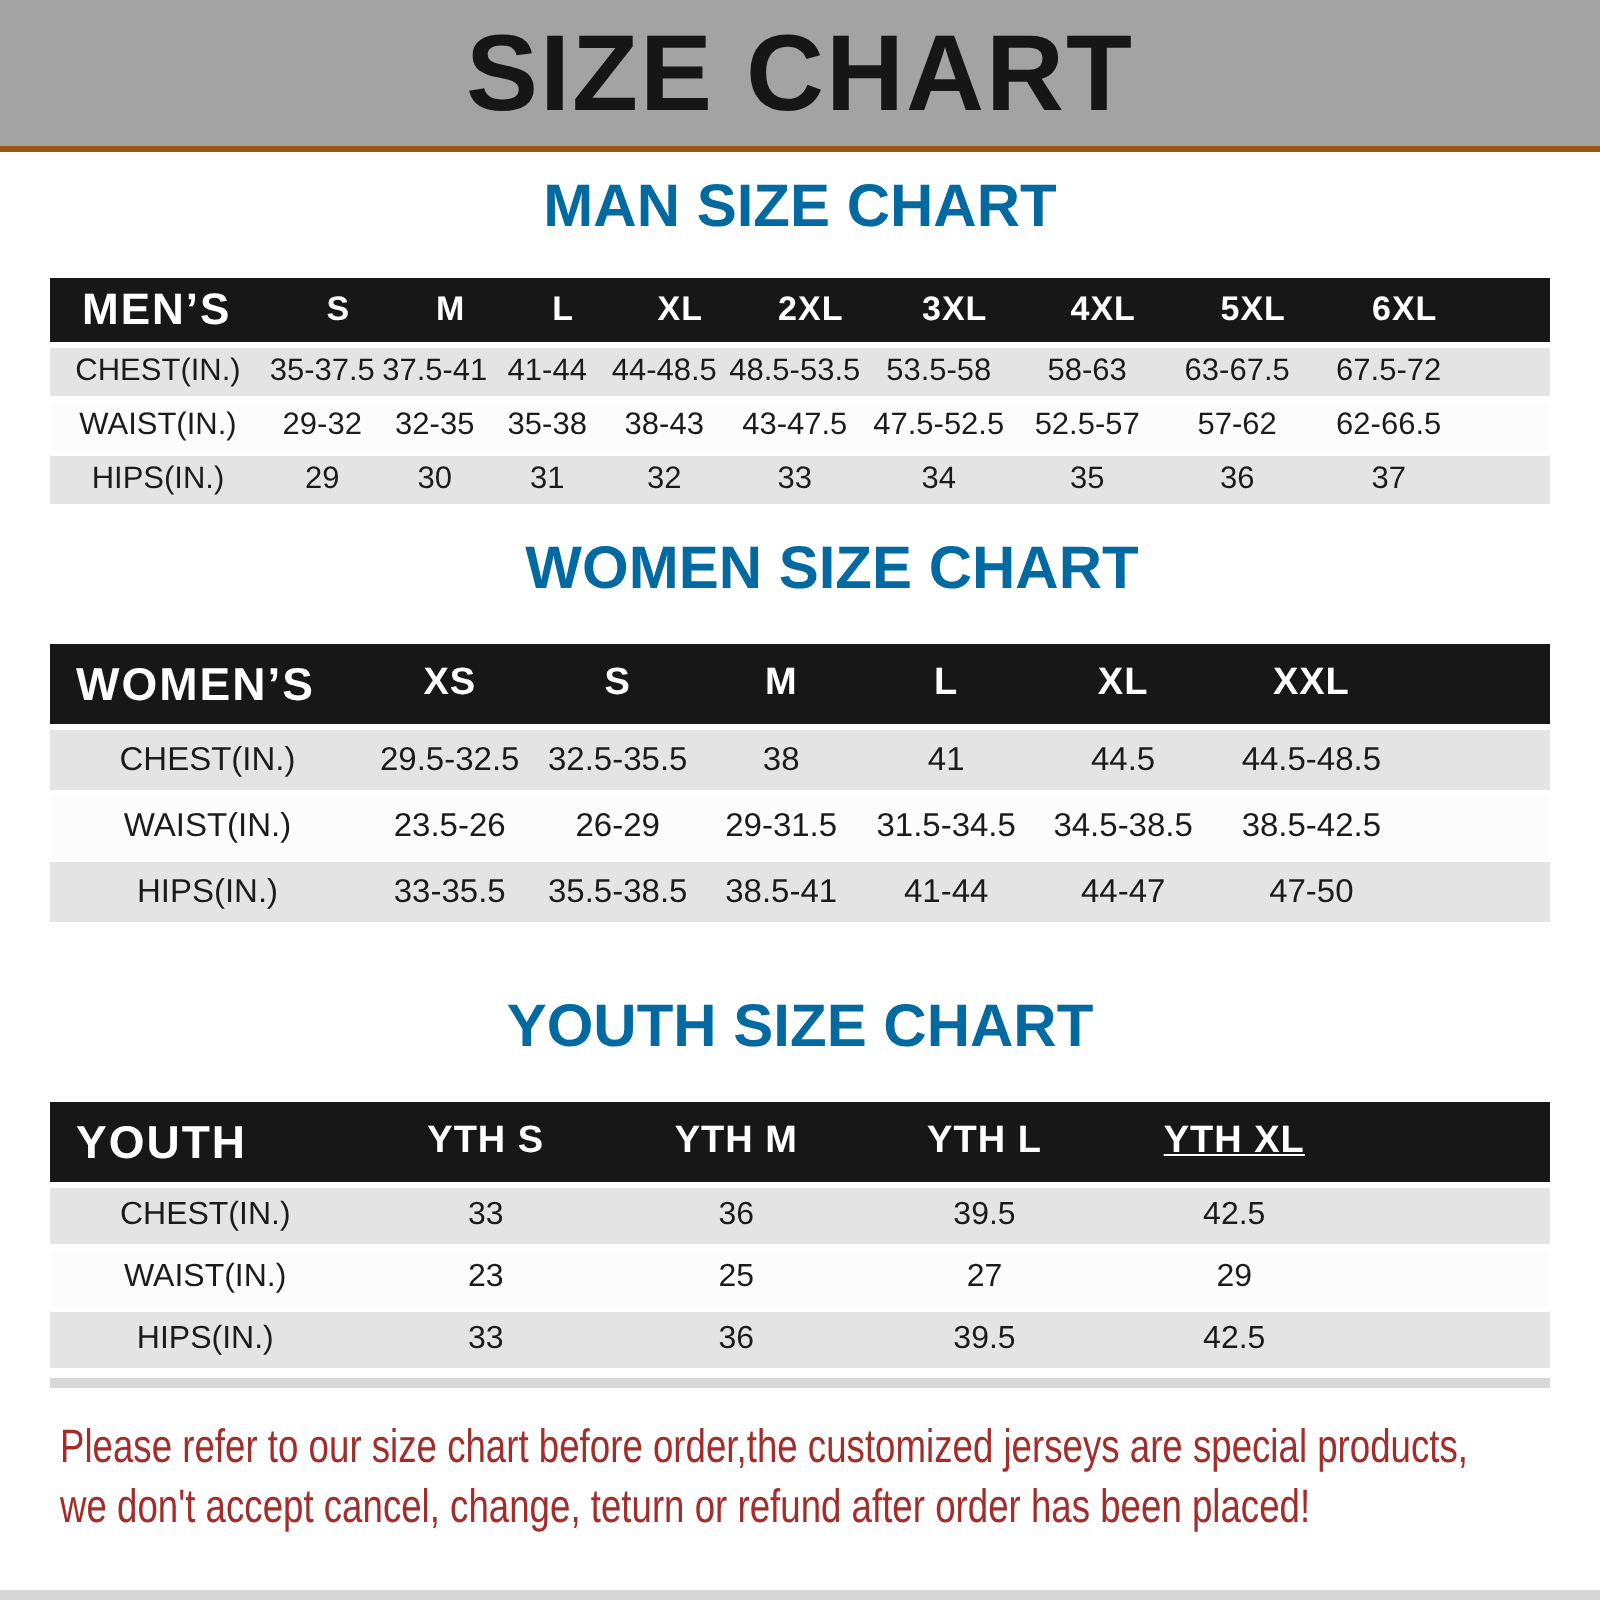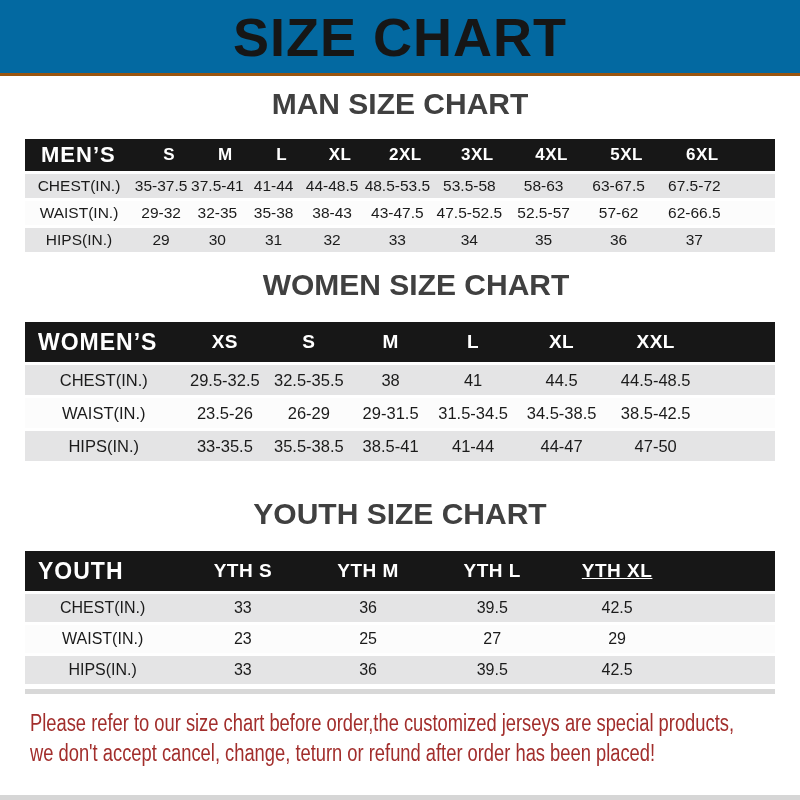--- a/index.html
+++ b/index.html
@@ -2,30 +2,30 @@
 <html><head>
 <meta charset="utf-8">
 <style>
   html,body{margin:0;padding:0;}
   body{
     width:800px;height:800px;position:relative;overflow:hidden;
     background:#ffffff;font-family:"Liberation Sans",sans-serif;
   }
   
   .banner{
-    height:73px;background:#0369a1;border-bottom:3px solid #9A550F;
+    height:73px;background:#a3a3a3;border-bottom:3px solid #9A550F;
     display:flex;align-items:center;justify-content:center;
   }
   .banner-title{
     font-size:54px;font-weight:800;color:#161616;letter-spacing:1px;line-height:1;
   }
   
   .section-heading{
     margin:12px 0 0;text-align:center;
-    font-size:30px;line-height:32px;font-weight:800;color:#404040;
+    font-size:30px;line-height:32px;font-weight:800;color:#0369a1;
   }
   .heading-women{margin-top:14px;margin-left:32px;}
   .heading-youth{margin-top:34px;}
   
   table{
     width:750px;margin:16px auto 0;
     border-collapse:separate;border-spacing:0 3px;table-layout:fixed;
   }
   th,td{box-sizing:border-box;padding:0;text-align:center;overflow:hidden;}
   thead th{

